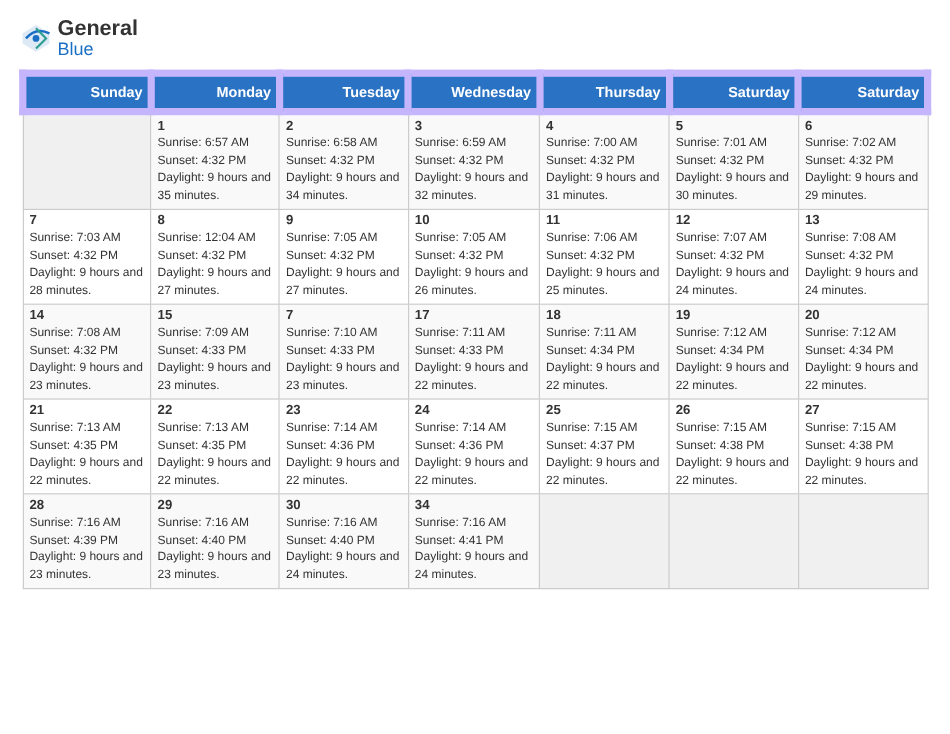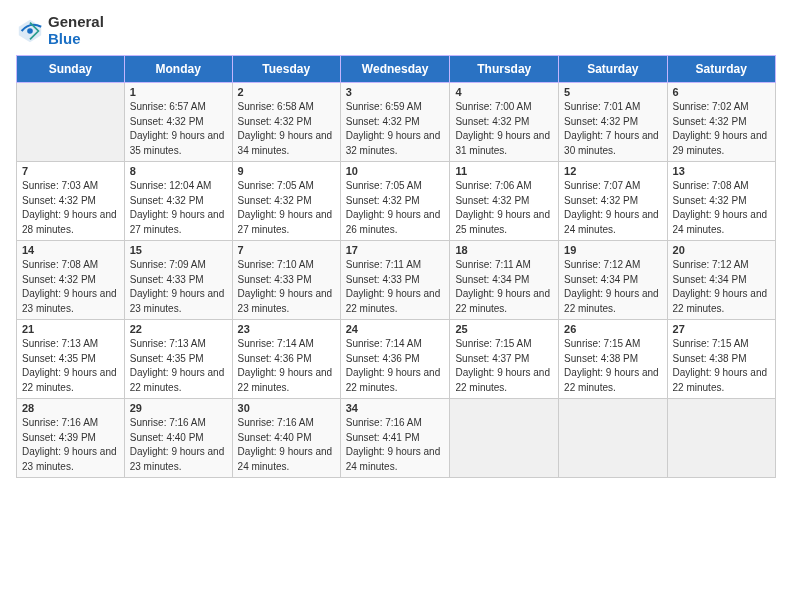--- a/index.html
+++ b/index.html
@@ -26,27 +26,27 @@
       display: flex;
       align-items: center;
       margin-top: 4px;
     }
     .logo-text {
       display: flex;
       flex-direction: column;
       line-height: 1.1;
     }
     .logo-general {
-      font-size: 15px;
+      font-size: 18px;
       font-weight: bold;
       color: #333;
     }
     .logo-blue {
       font-size: 15px;
-      font-weight: bold;
+      font-weight: normal;
       color: #1a6fc4;
     }
     .logo-icon {
       width: 28px;
       height: 28px;
       margin-right: 4px;
     }
     .title-section {
       text-align: right;
     }
@@ -65,22 +65,22 @@
       width: 100%;
       border-collapse: collapse;
       border: 1px solid #ccc;
     }
     .calendar th {
       background-color: #2a72c3;
       color: #fff;
       font-size: 12px;
       font-weight: bold;
       padding: 6px 4px;
-      text-align: center;
-      border: 1px solid #c4b5fd;
+      text-align: right;
+      border: 6px solid #c4b5fd;
     }
     .calendar td {
       vertical-align: top;
       border: 1px solid #ccc;
       padding: 3px 5px;
       width: 113px;
       min-height: 72px;
       font-size: 9.5px;
       color: #333;
       background: #fff;
@@ -170,21 +170,21 @@
             <span>Sunrise: 7:00 AM</span><br>
             <span>Sunset: 4:32 PM</span><br>
             <span>Daylight: 9 hours and 31 minutes.</span>
           </div>
           </td>
           <td>
             <span class="day-num">5</span>
           <div class="day-info">
             <span>Sunrise: 7:01 AM</span><br>
             <span>Sunset: 4:32 PM</span><br>
-            <span>Daylight: 7 hours and 30 minutes.</span>
+            <span>Daylight: 9 hours and 30 minutes.</span>
           </div>
           </td>
           <td>
             <span class="day-num">6</span>
           <div class="day-info">
             <span>Sunrise: 7:02 AM</span><br>
             <span>Sunset: 4:32 PM</span><br>
             <span>Daylight: 9 hours and 29 minutes.</span>
           </div>
           </td>

